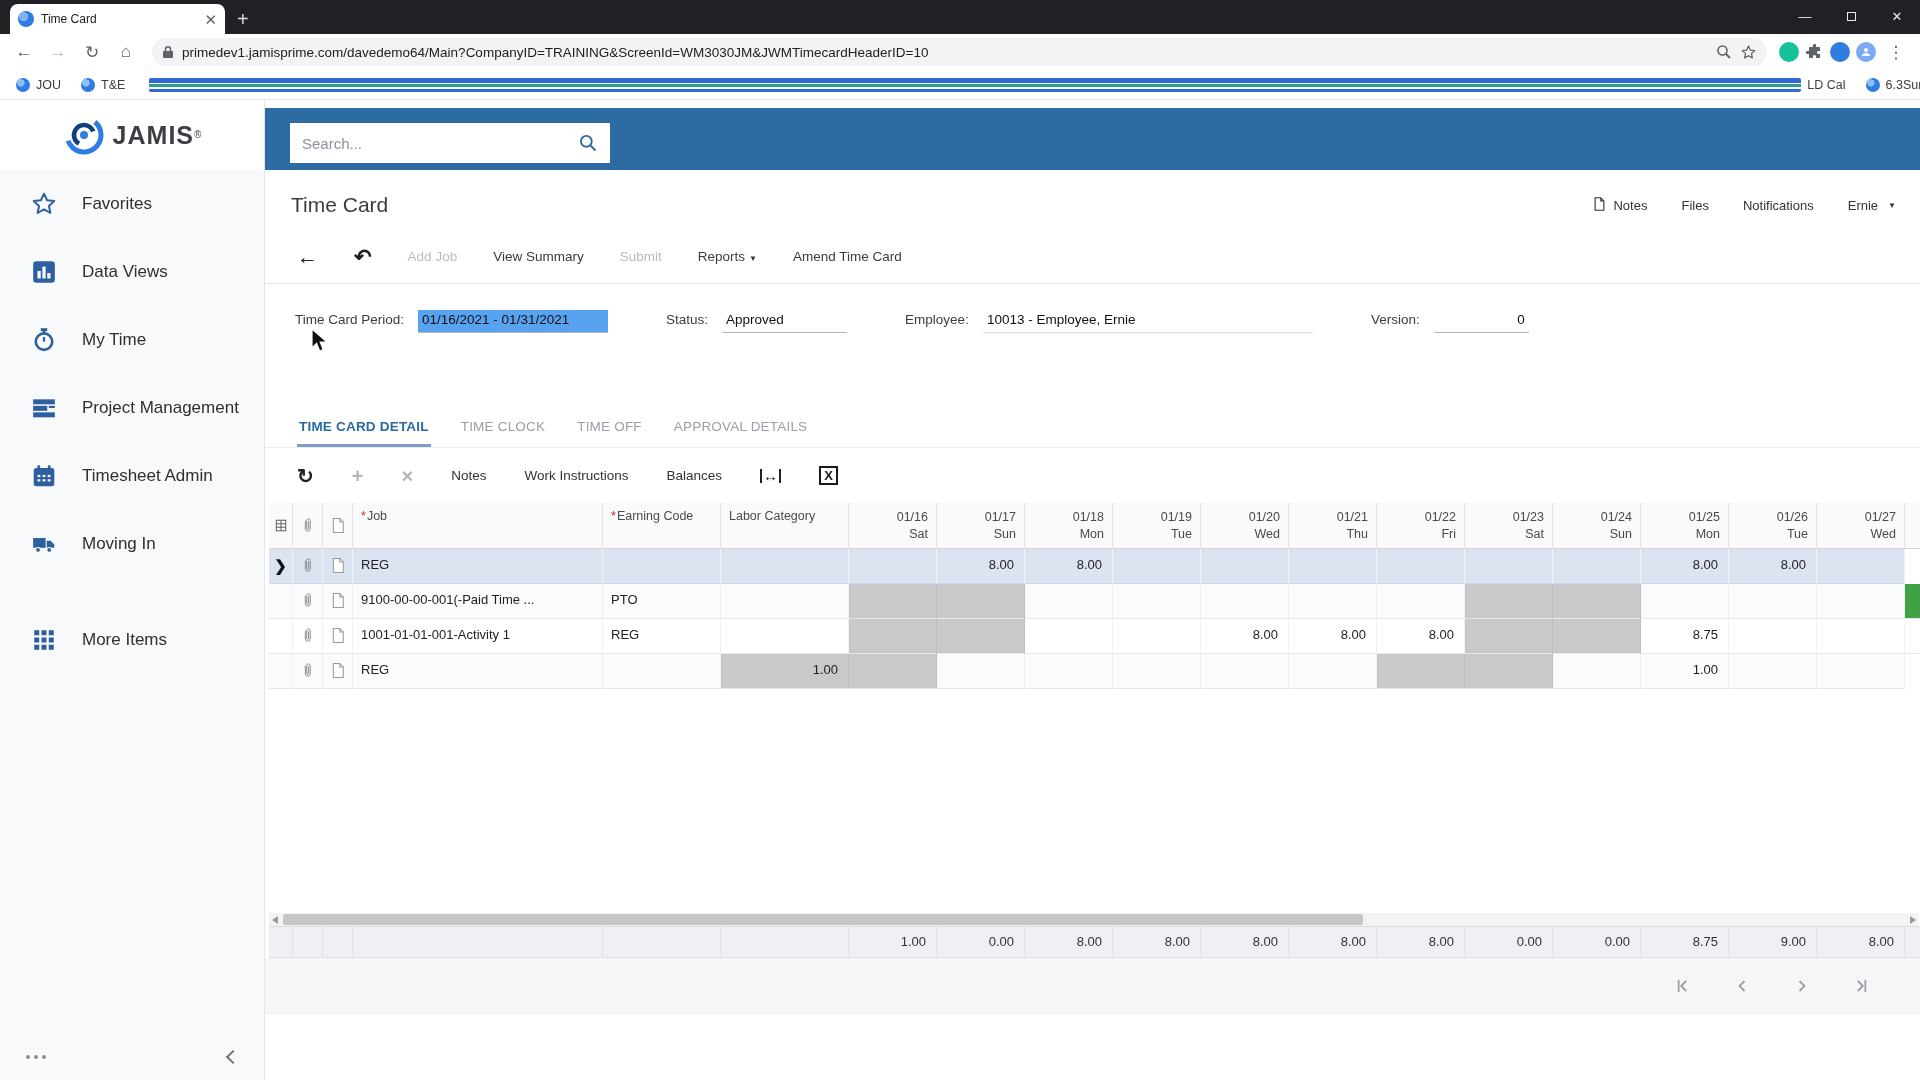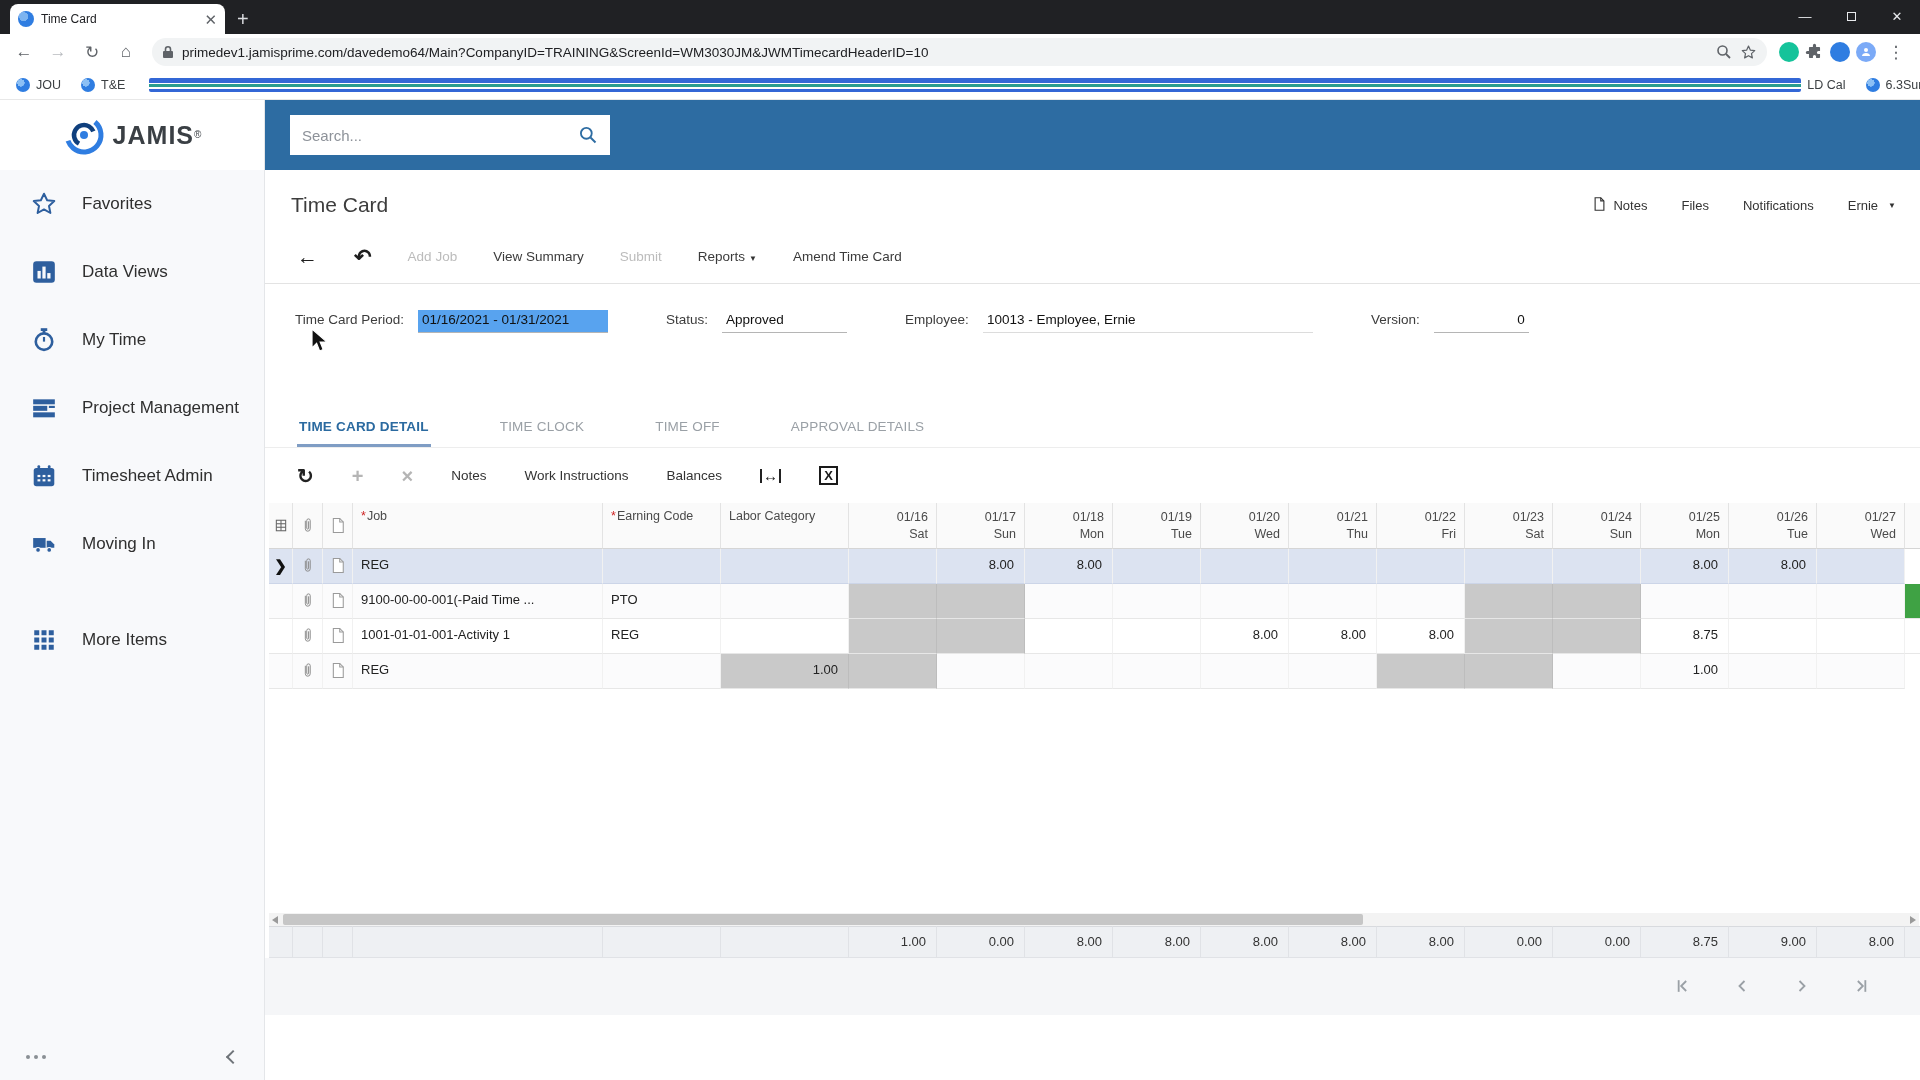--- a/index.html
+++ b/index.html
@@ -38,21 +38,21 @@
   .logo-text { font-size:25px; font-weight:bold; color:#3a3f44; letter-spacing:1px; }
   .logo-reg { font-size:10px; color:#3a3f44; vertical-align:super; }
   .side-item { display:flex; align-items:center; gap:24px; padding:0 0 0 30px; height:68px; color:#2f2f2f; font-size:17px; cursor:default; }
   .side-item .icon { width:28px; height:28px; color:#2e5f9e; flex:none; display:flex; align-items:center; justify-content:center; }
   .side-item.gap-before { margin-top:28px; }
   .side-bottom { position:absolute; bottom:8px; left:0; width:100%; display:flex; justify-content:space-between; padding:0 26px; align-items:center; height:30px; }
   .dots { display:flex; gap:4px; }
   .dots i { width:4px; height:4px; border-radius:50%; background:#8a8f94; }
   .collapse { width:10px; height:10px; border-left:2px solid #6f7479; border-bottom:2px solid #6f7479; transform:rotate(45deg); }
 
-  .appbar { position:absolute; left:265px; top:100px; width:1655px; height:70px; background:#2d6ca2; display:flex; align-items:center; }
+  .appbar { position:absolute; left:265px; top:108px; width:1655px; height:70px; background:#2d6ca2; display:flex; align-items:center; }
   .searchbox { margin-left:25px; width:320px; height:40px; background:#fff; display:flex; align-items:center; padding:0 12px; }
   .searchbox input { border:none; outline:none; flex:1; font-size:15px; font-family:"Liberation Sans",sans-serif; color:#333; }
   .searchbox input::placeholder { color:#8d9299; }
   .appbar-right { margin-left:auto; display:flex; align-items:stretch; height:70px; }
   .hdr-block { display:flex; align-items:center; padding:0 20px; border-left:1px solid rgba(255,255,255,.35); color:#fff; gap:14px; }
   .dt-date { font-size:15px; font-weight:bold; line-height:1.3; }
   .dt-time { font-size:12.5px; line-height:1.3; }
   .chev-dn { width:9px; height:9px; border-right:2.5px solid #fff; border-bottom:2.5px solid #fff; transform:rotate(45deg); margin-top:-4px; }
   .help-circle { width:30px; height:30px; border-radius:50%; border:2.5px solid #fff; color:#fff; font-weight:bold; font-size:16px; display:flex; align-items:center; justify-content:center; }
   .user-name { font-size:15px; line-height:1.35; }
@@ -69,21 +69,21 @@
   .action.disabled { color:#bcbcbc; }
   .fields { height:112px; border-top:1px solid #e3e3e3; display:flex; padding:26px 0 0 30px; font-size:13.5px; }
   .field { display:flex; align-items:flex-start; margin-right:58px; }
   .flabel { color:#3c3c3c; margin-right:14px; margin-top:2px; }
   .fvalue { border-bottom:1px solid #b5b5b5; padding:2px 4px 5px; color:#111; }
   .fvalue.selected { background:#58a3ef; }
   .fvalue.w190 { width:190px; }
   .fvalue.w125 { width:125px; }
   .fvalue.w330 { width:330px; border-bottom-color:#dcdcdc; }
   .fvalue.w95 { width:95px; text-align:right; }
-  .tabs { margin-top:20px; height:33px; display:flex; gap:67px; padding-left:32px; font-size:13.5px; letter-spacing:.2px; border-bottom:1px solid #ededed; }
+  .tabs { margin-top:20px; height:33px; display:flex; gap:28px; padding-left:32px; font-size:13.5px; letter-spacing:.2px; border-bottom:1px solid #ededed; }
   .tab-item { color:#9aa0a6; padding:4px 2px; }
   .tab-item.active { color:#2b6aa0; font-weight:bold; border-bottom:3px solid #7f9dc4; }
   .gridbar { height:55px; display:flex; align-items:center; gap:38px; padding-left:32px; font-size:13.5px; color:#333; }
   .gb-ic { font-size:20px; font-weight:bold; color:#222; line-height:1; }
   .gb-ic.dis { color:#b5b5b5; }
   .fit-ic { border-left:2px solid #222; border-right:2px solid #222; padding:0 1px; font-size:15px; font-weight:bold; color:#222; line-height:14px; }
   .xl-ic { width:19px; height:19px; border:2px solid #1a1a1a; font-size:13px; font-weight:800; color:#1a1a1a; display:flex; align-items:center; justify-content:center; line-height:1; }
 
   
   .grid { margin-left:4px; width:1652px; }

